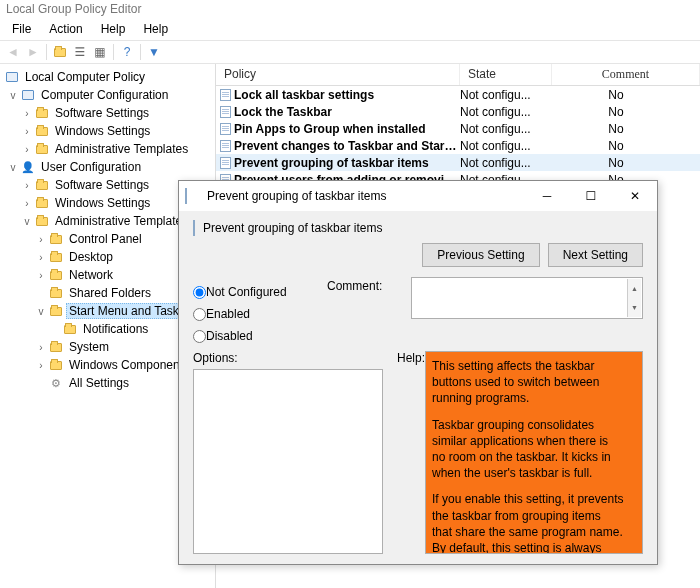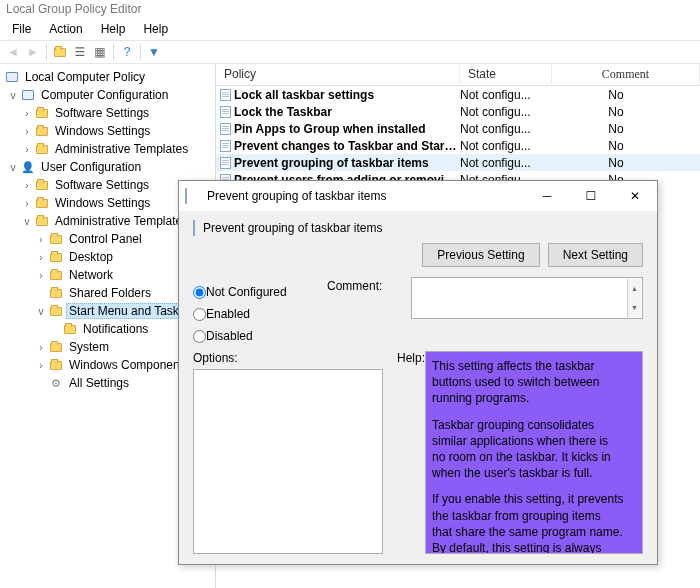--- a/index.html
+++ b/index.html
@@ -51,21 +51,21 @@
 .clabel { width: 84px; padding-top: 2px; }
 .cbox { flex: 1; background: #fff; border: 1px solid #aeaeae; height: 42px; position: relative; }
 .sbox { flex: 1; background: #e8e8e8; border: 1px solid #c0c0c0; padding: 3px 18px 3px 6px; font-size: 11.5px; line-height: 1.25; position: relative; }
 .spin { position: absolute; right: 1px; top: 1px; bottom: 1px; width: 14px; display: flex; flex-direction: column; }
 .spin div { flex: 1; display: flex; align-items: center; justify-content: center; font-size: 7px; color: #666; background: #f4f4f4; border-left: 1px solid #ccc; }
 .dlg-lower { display: flex; padding: 2px 14px 10px; gap: 14px; flex: 1; min-height: 0; }
 .opts { width: 190px; display: flex; flex-direction: column; }
 .help { flex: 1; display: flex; }
 .olabel { margin-bottom: 4px; }
 .obox { flex: 1; background: #fff; border: 1px solid #aeaeae; }
-.hbox { flex: 1; background: #8b5cf6; border: 1px solid #aeaeae; padding: 6px 18px 6px 6px; font-size: 11.5px; line-height: 1.35; overflow: hidden; position: relative; }
+.hbox { flex: 1; background: #f97316; border: 1px solid #aeaeae; padding: 6px 18px 6px 6px; font-size: 11.5px; line-height: 1.35; overflow: hidden; position: relative; }
 .hbox p { margin-bottom: 10px; }
 </style>
 </head>
 <body>
 
 <div class="titlebar">Local Group Policy Editor</div>
 
 <div class="menubar">
   <span>File</span>
   <span>Action</span>

